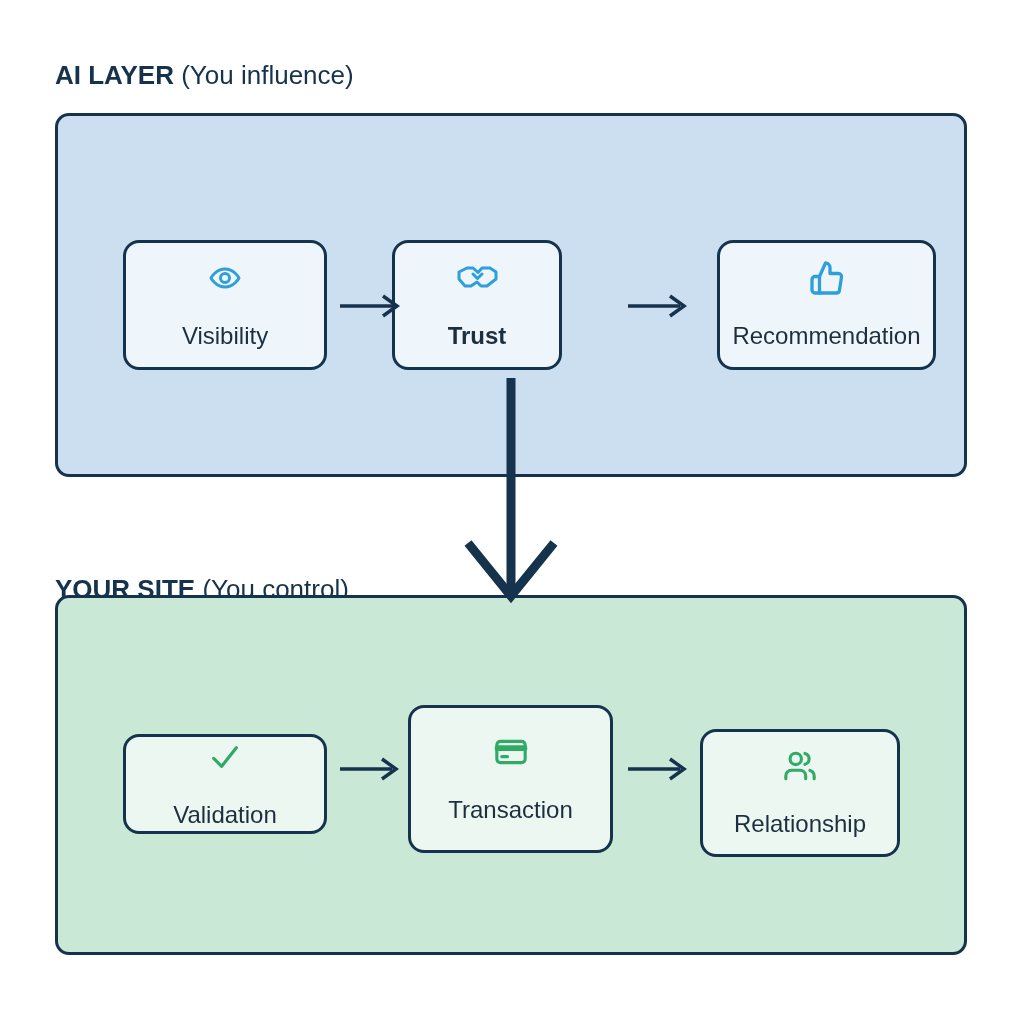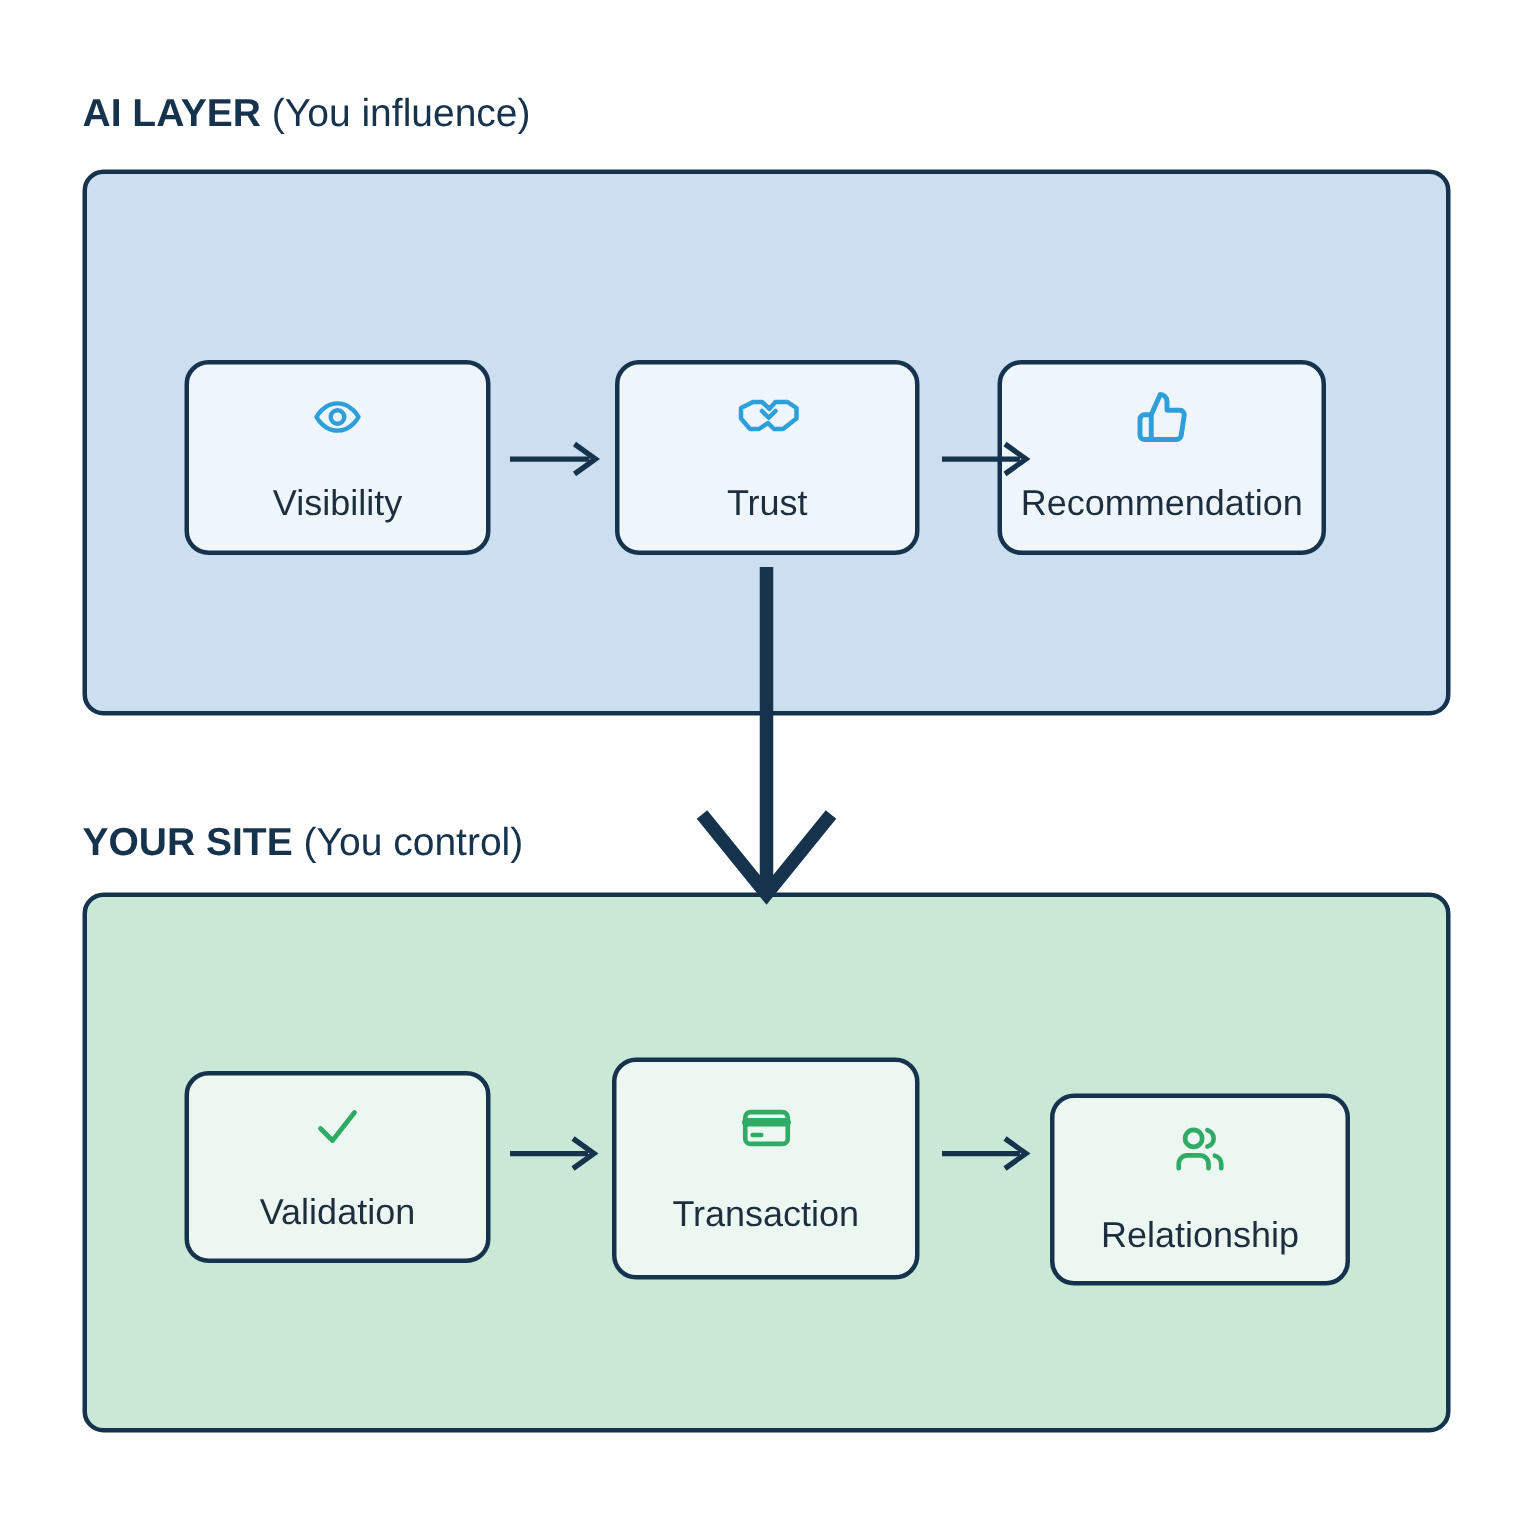--- a/index.html
+++ b/index.html
@@ -10,41 +10,41 @@
     color:var(--text_dark,#1d2f3f);
   }
   .section-title{
     position:absolute;left:55px;
     font-size:26px;line-height:1.2;color:var(--navy,#16334d);
     white-space:nowrap;
   }
   .section-title .t-bold{font-weight:700;}
   .section-title .t-rest{font-weight:400;}
   #title-ai{top:60px;}
-  #title-site{top:546px;}
+  #title-site{top:574px;}
   .panel{
     position:absolute;left:55px;width:912px;
     border:3px solid var(--navy,#16334d);
     border-radius:14px;box-sizing:border-box;
   }
   #panel-ai{top:113px;height:364px;background:var(--blue_panel_bg,#cbdff0);}
   #panel-site{top:595px;height:360px;background:var(--green_panel_bg,#c9e8d6);}
   .node-card{
     position:absolute;box-sizing:border-box;
     border:3px solid var(--navy,#16334d);
     border-radius:16px;
     display:flex;flex-direction:column;align-items:center;justify-content:center;
     gap:26px;
   }
   .row-ai .node-card{background:var(--card_bg_blue,#eff6fb);}
   .row-site .node-card{background:var(--card_bg_green,#edf7f1);}
   #card-visibility{left:123px;top:240px;width:204px;height:130px;}
-  #card-trust{left:410px;top:240px;width:203px;height:130px;}
-  #card-recommendation{left:665px;top:240px;width:219px;height:130px;}
-  #card-validation{left:123px;top:714px;width:204px;height:128px;}
+  #card-trust{left:392px;top:240px;width:170px;height:130px;font-weight:bold;}
+  #card-recommendation{left:717px;top:240px;width:219px;height:130px;}
+  #card-validation{left:123px;top:734px;width:204px;height:100px;}
   #card-transaction{left:408px;top:705px;width:205px;height:148px;}
   #card-relationship{left:700px;top:705px;width:200px;height:128px;margin-top:24px;}
   .node-icon{height:36px;display:flex;align-items:center;justify-content:center;}
   .node-label{font-size:24px;color:var(--text_dark,#1d2f3f);white-space:nowrap;}
   .icon-blue{stroke:var(--blue_icon,#2e9fd9);}
   .icon-green{stroke:var(--green_icon,#2fab66);}
   .icon{fill:none;stroke-linecap:round;stroke-linejoin:round;}
   #arrow-overlay{position:absolute;left:0;top:0;pointer-events:none;}
   .flow-arrow{stroke:var(--navy,#16334d);fill:none;}
   .flow-arrow-small{stroke-width:3.5px;}

